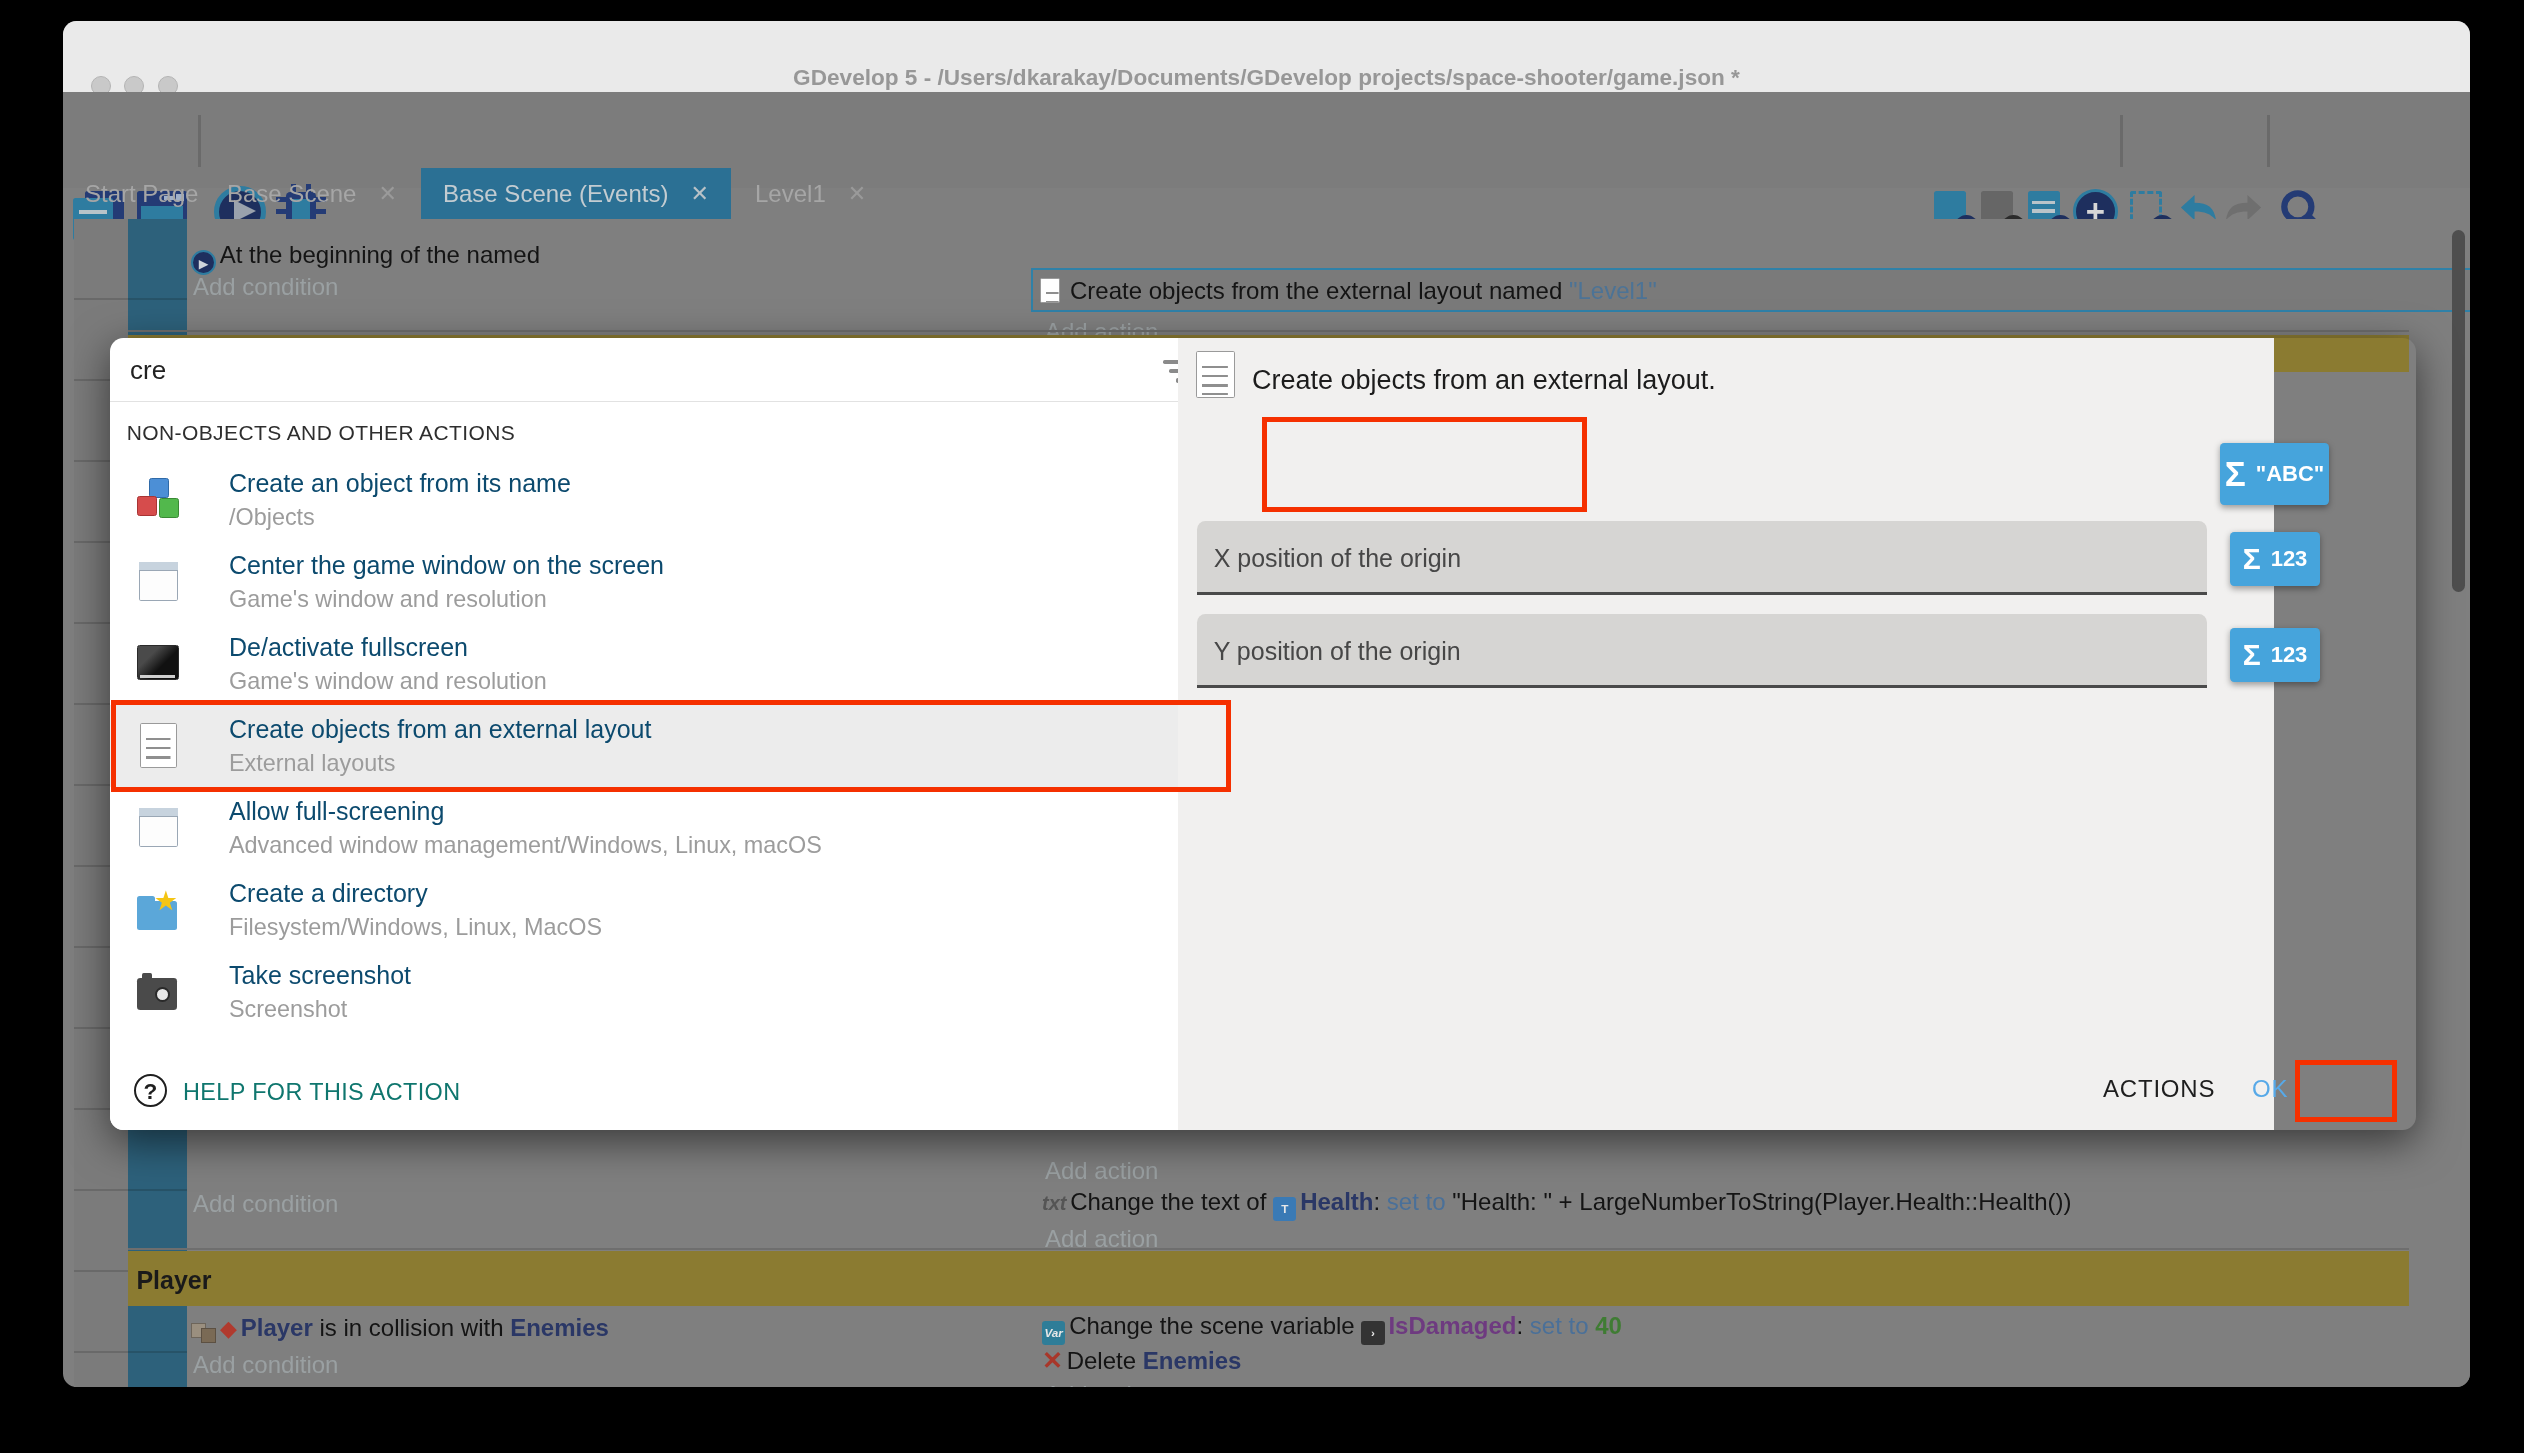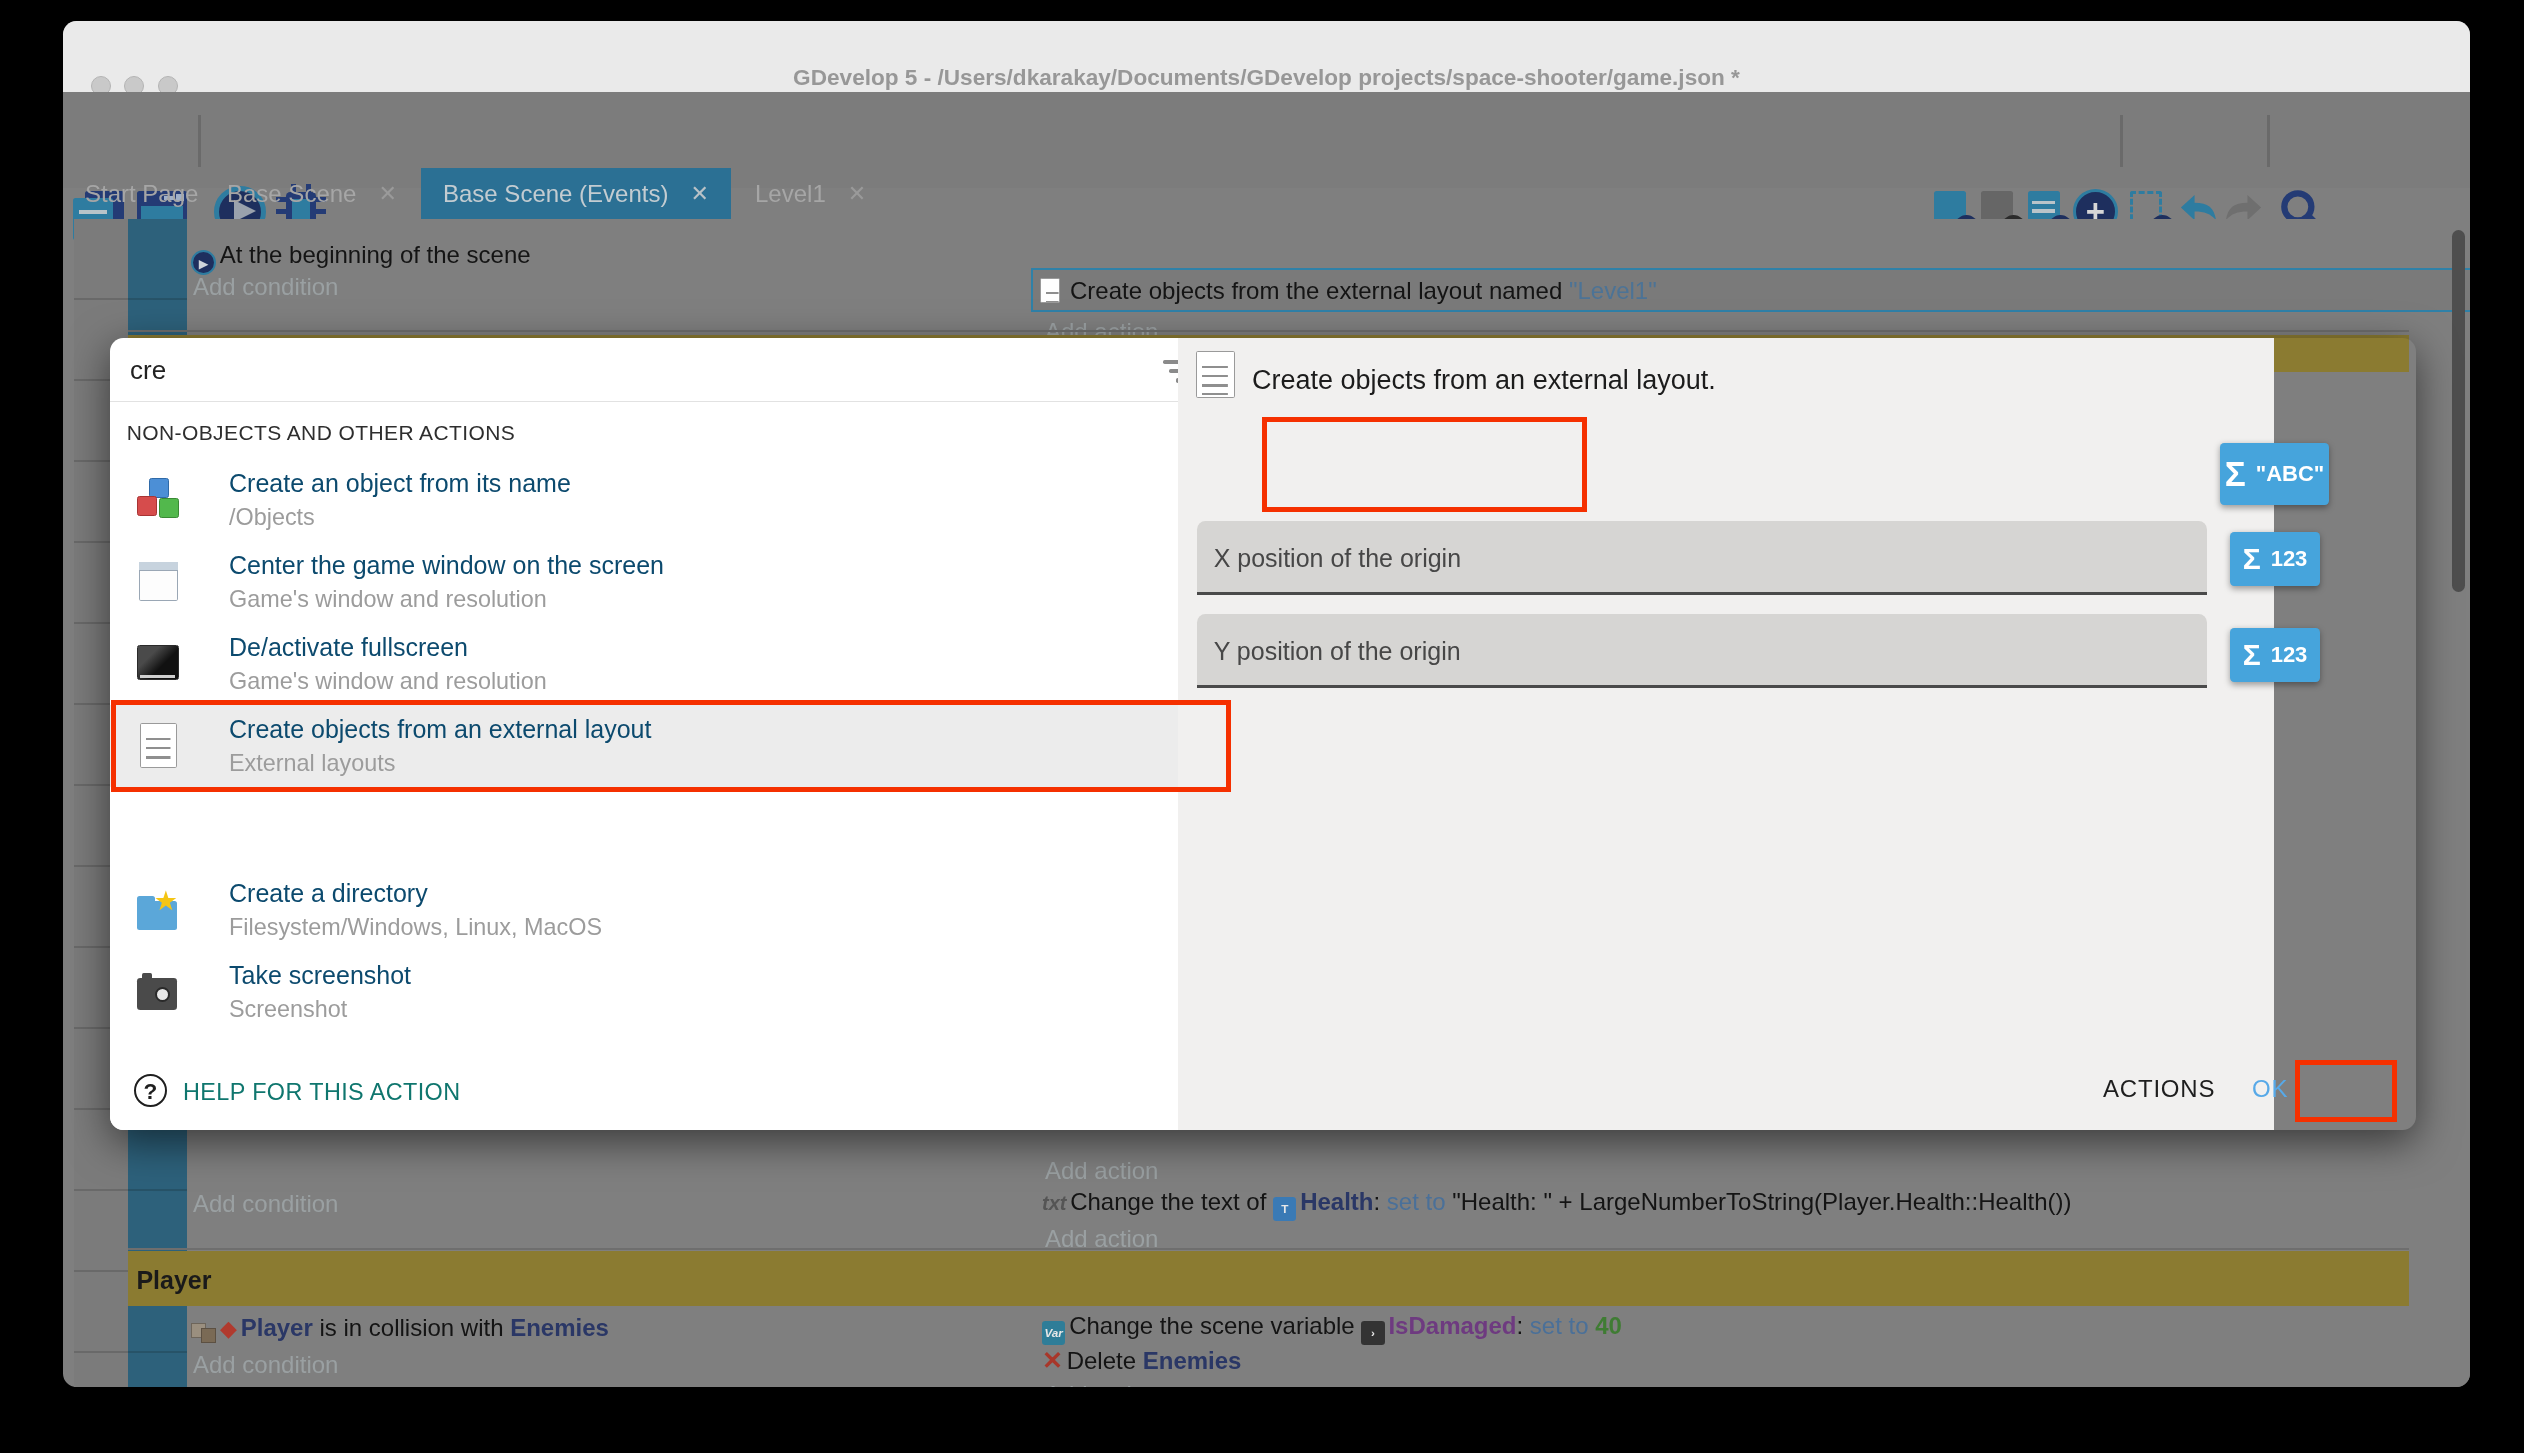--- a/index.html
+++ b/index.html
@@ -217,21 +217,21 @@
         <span class="x">✕</span>
       </div>
     </div>
 
     <div id="events" class="abs">
       <div id="handle-col" class="abs"></div>
       <div id="teal-col" class="abs"></div>
 
       <div class="abs" style="left:117px;top:22px">
         <span style="display:inline-block;width:25px;height:25px;border-radius:50%;background:#1e2f5e;border:2.5px solid #2e7ca0;color:#cfd4da;font-size:12.6px;text-align:center;line-height:25px;vertical-align:-5px">▶</span>
-        <span class="ev-text">At the beginning of the scene</span>
+        <span class="ev-text">At the beginning of the named</span>
       </div>
       <div class="abs ev-dim" style="left:119px;top:54px">Add condition</div>
 
 
       <div id="sel-action" class="abs">
         <span class="abs doc-icon" style="left:6.7px;top:7.5px;width:20px;height:25px"></span>
         <span class="abs" style="left:37px;top:6.7px">
           <span class="ev-text">Create objects from the external layout named </span><span class="ev-text p-blue">"Level1"</span>
         </span>
       </div>
@@ -323,20 +323,28 @@
         <div class="item-title abs">De/activate fullscreen</div>
         <div class="item-sub abs">Game's window and resolution</div>
       </div>
 
       <div class="dlg-item selected abs" style="top:367px">
         <div class="item-icon abs doc-icon" style="width:37px;height:45px;left:30px;top:18.4px"></div>
         <div class="item-title abs">Create objects from an external layout</div>
         <div class="item-sub abs">External layouts</div>
       </div>
 
+      <div class="dlg-item abs" style="top:449px">
+        <div class="item-icon abs">
+          <div class="abs" style="left:1.7px;top:1.7px;width:39px;height:39px;background:#fdfdfd;border:1.7px solid #9aa7b5;border-radius:1.7px"></div>
+          <div class="abs" style="left:1.7px;top:1.7px;width:39px;height:9.2px;background:#c7d3de;border-bottom:1.7px solid #9aa7b5"></div>
+        </div>
+        <div class="item-title abs">Allow full-screening</div>
+        <div class="item-sub abs">Advanced window management/Windows, Linux, macOS</div>
+      </div>
 
       <div class="dlg-item abs" style="top:531px">
         <div class="item-icon abs">
           <div class="abs" style="left:0;top:8.4px;width:18.4px;height:8.4px;background:#5ba7d9;border-radius:2.5px 2.5px 0 0"></div>
           <div class="abs" style="left:0;top:13.4px;width:40px;height:28.5px;background:#5ba7d9;border-radius:2.5px"></div>
           <div class="abs" style="left:16.7px;top:-3.3px;color:#f4c514;font-size:27px">★</div>
         </div>
         <div class="item-title abs">Create a directory</div>
         <div class="item-sub abs">Filesystem/Windows, Linux, MacOS</div>
       </div>

